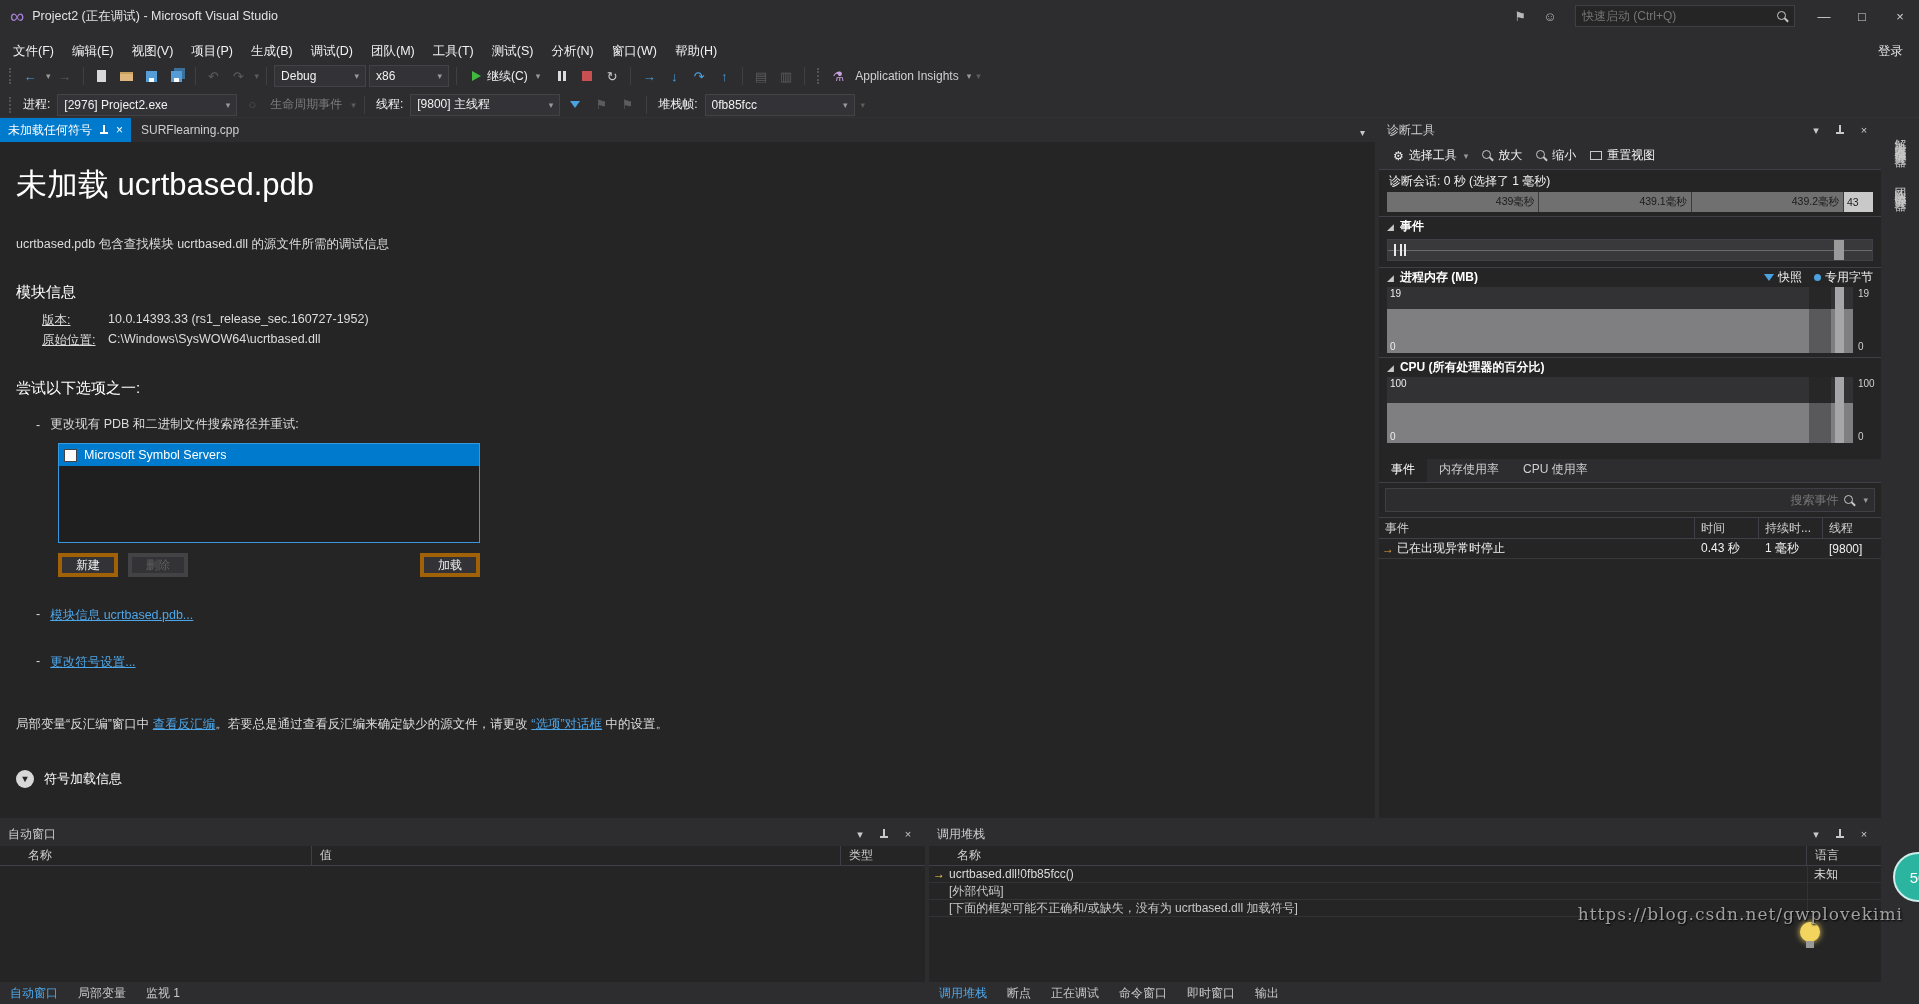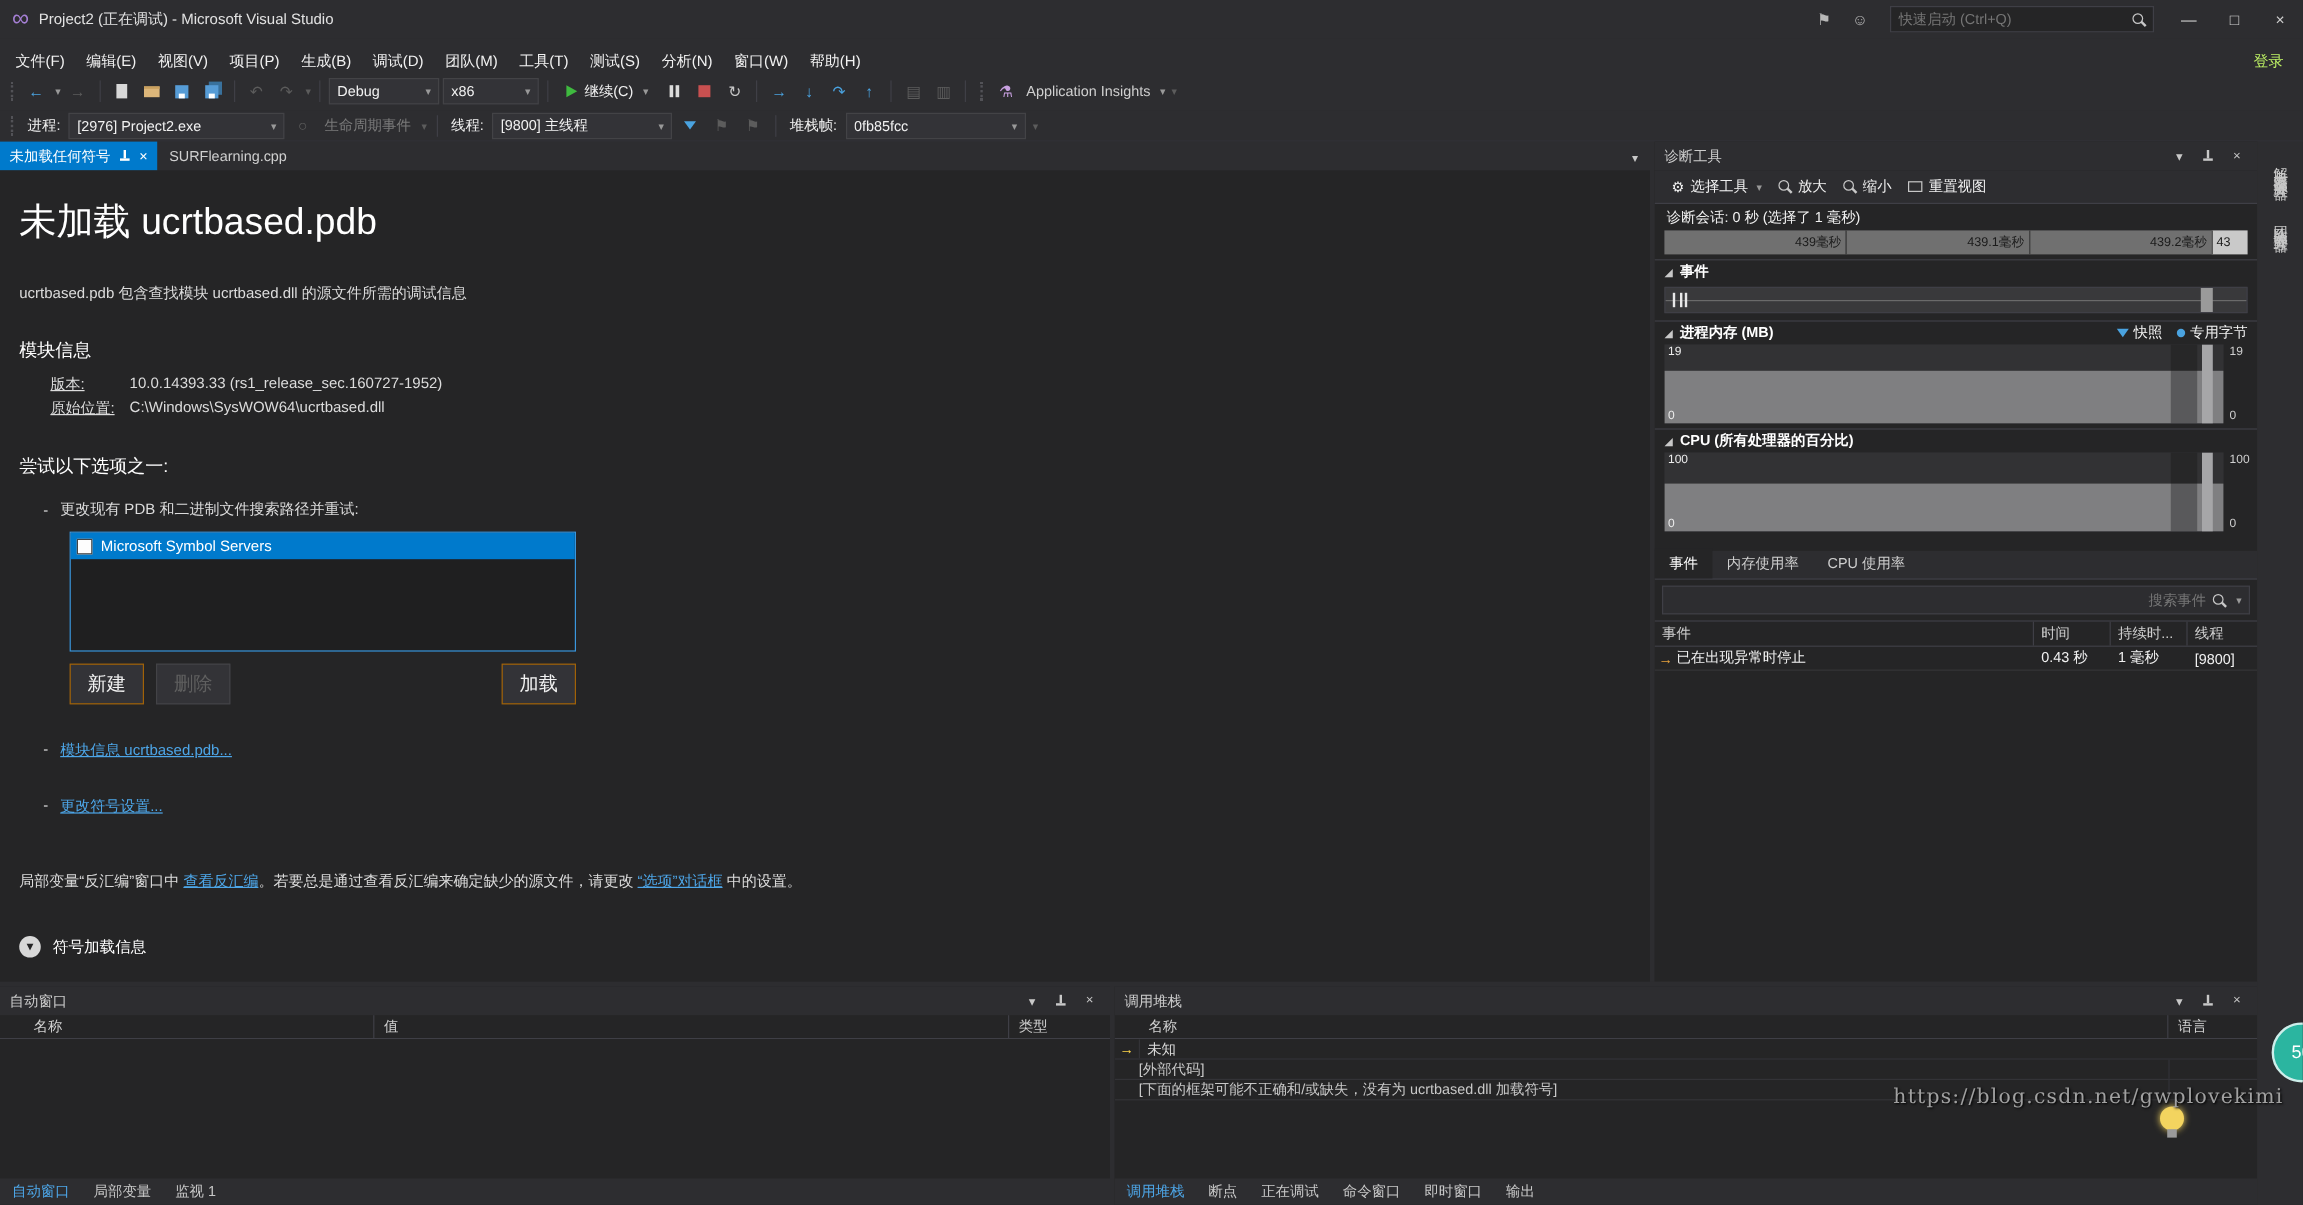--- a/index.html
+++ b/index.html
@@ -12,21 +12,21 @@
   .title-text{color:#e2e2e2;font-size:12.5px;}
   .titlebar-right{margin-left:auto;display:flex;align-items:center;height:100%;}
   .tb-ico{width:30px;text-align:center;color:#b8b8b8;font-size:13px;}
   .quicklaunch{width:220px;height:22px;background:#252526;border:1px solid #3f3f46;display:flex;align-items:center;padding:0 6px;margin:0 10px;}
   .quicklaunch input{flex:1;background:transparent;border:none;outline:none;color:#999;font-size:12px;font-family:inherit;min-width:0;}
   .win-btn{width:38px;height:100%;display:flex;align-items:center;justify-content:center;color:#d0d0d0;font-size:13px;cursor:default;}
 
   
   .menubar{height:28px;display:flex;align-items:flex-end;background:#2d2d30;padding-left:4px;}
   .menu-item{padding:0 9px;color:#f1f1f1;font-size:12.5px;}
-  .signin{margin-left:auto;padding:0 16px;color:#bef264;}
+  .signin{margin-left:auto;padding:0 16px;color:#e5e5e5;}
 
   
   .toolbar{height:32px;background:#2d2d30;display:flex;align-items:center;padding:0 4px;gap:3px;}
   .toolbar2{height:26px;background:#2d2d30;display:flex;align-items:center;padding:0 4px;gap:4px;border-bottom:1px solid #333337;}
   .grip{width:0;height:16px;border-left:2px dotted #525257;margin:0 5px;}
   .tb-sep{width:1px;height:18px;background:#3f3f46;margin:0 4px;}
   .tb-btn{height:24px;min-width:22px;display:flex;align-items:center;justify-content:center;color:#c8c8c8;font-size:13px;}
   .tb-btn.dim{color:#5c5c5c;}
   .tb-btn.blue{color:#4aa3e0;}
   .caret{font-size:9px;color:#999;margin-left:2px;}
@@ -80,21 +80,21 @@
   .doc-desc{margin-bottom:6px;}
   .sect-title{font-size:15px;color:#fff;margin:30px 0 10px;font-weight:normal;}
   .kv{display:flex;margin:3px 0 3px 26px;}
   .kv .k{width:66px;text-decoration:underline;}
   .opt-line{margin:18px 0 10px 20px;display:flex;gap:10px;align-items:center;}
   .bullet{color:#dcdcdc;}
   .listbox{width:422px;height:100px;border:1px solid #3a96dd;background:#1f1f20;margin-left:42px;}
   .lb-item{height:22px;background:#007acc;display:flex;align-items:center;gap:7px;padding:0 5px;color:#fff;}
   .checkbox{width:13px;height:13px;background:#fdfdfd;border:1px solid #444;flex:none;}
   .btn-row{width:422px;margin:10px 0 0 42px;display:flex;gap:10px;}
-  .btn{min-width:58px;height:24px;background:#333337;border:1px solid #a16207;color:#f1f1f1;display:flex;align-items:center;justify-content:center;font-size:16px;padding:16px 14px;}
+  .btn{min-width:58px;height:24px;background:#333337;border:4px solid #a16207;color:#f1f1f1;display:flex;align-items:center;justify-content:center;font-size:12px;padding:0 14px;}
   .btn.disabled{border-color:#434346;color:#5f5f5f;}
   .btn.load{margin-left:auto;}
   a.link{color:#4da6e8;text-decoration:underline;cursor:pointer;}
   .link-line{margin:30px 0 0 20px;display:flex;gap:10px;}
   .note{margin-top:44px;max-width:900px;line-height:1.5;}
   .sym-info{margin-top:36px;display:flex;align-items:center;gap:10px;color:#fff;font-size:13px;}
   .exp{width:18px;height:18px;border-radius:50%;background:#d8d8d8;color:#252526;display:flex;align-items:center;justify-content:center;font-size:10px;font-weight:bold;flex:none;}
 
   
   .diag{width:502px;background:#252526;display:flex;flex-direction:column;min-height:0;}
@@ -525,20 +525,21 @@
             <span class="pctl">×</span>
           </span>
         </div>
         <div class="bp-head">
           <span class="bp-col csname">名称</span>
           <span class="bp-col cslang">语言</span>
         </div>
         <div class="bp-content">
           <div class="cs-row">
             <span class="cs-arrow">→</span>
+            <span class="cs-name">ucrtbased.dll!0fb85fcc()</span>
             <span class="cs-lang">未知</span>
           </div>
           <div class="cs-row">
             <span class="cs-arrow"></span>
             <span class="cs-name" style="color:#c8c8c8">[外部代码]</span>
             <span class="cs-lang"></span>
           </div>
           <div class="cs-row">
             <span class="cs-arrow"></span>
             <span class="cs-name" style="color:#c8c8c8">[下面的框架可能不正确和/或缺失，没有为 ucrtbased.dll 加载符号]</span>

